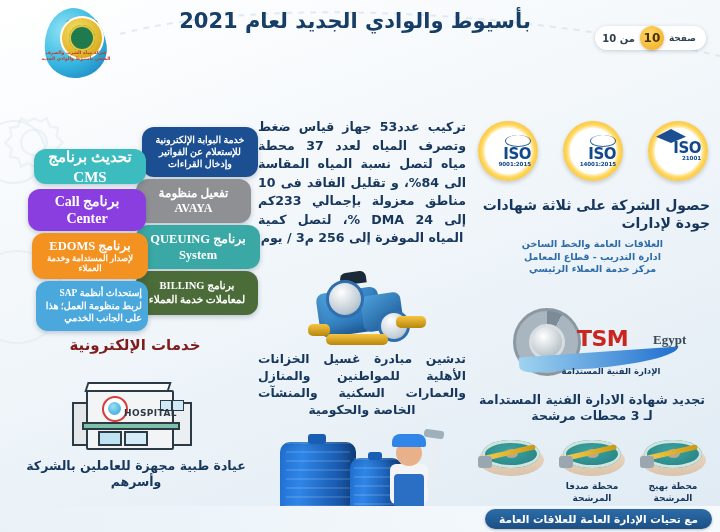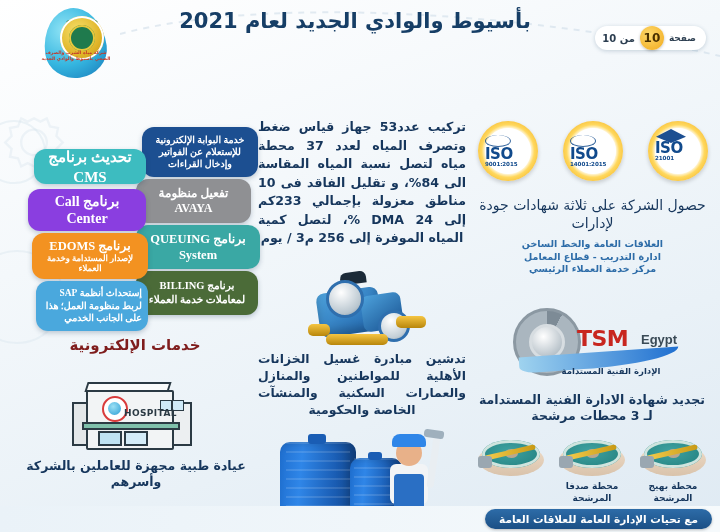--- a/index.html
+++ b/index.html
@@ -137,45 +137,45 @@
     border-radius:3px;transform:rotate(8deg);}
 
   
   #iso-row{position:absolute;right:12px;top:120px;width:230px;height:62px;
     display:flex;justify-content:space-between;align-items:center;}
   .iso{width:60px;height:60px;border-radius:50%;position:relative;
     background:radial-gradient(circle at 50% 50%,#ffffff 52%,#ffd85e 62%,#f0ab1c 88%,#d99512 100%);
     box-shadow:0 2px 4px rgba(0,0,0,.18);display:flex;flex-direction:column;
     align-items:center;justify-content:center;}
   .iso .inner{width:46px;height:46px;border-radius:50%;background:#fff;display:flex;
-    flex-direction:column;align-items:flex-end;justify-content:center;}
+    flex-direction:column;align-items:flex-start;justify-content:center;}
   .iso .word{font-size:15px;font-weight:bold;color:#114a8c;letter-spacing:-.5px;
     font-family:"DejaVu Sans",sans-serif;line-height:14px;}
   .iso .num{font-size:5.6px;font-weight:bold;color:#114a8c;
     font-family:"DejaVu Sans",sans-serif;letter-spacing:-.1px;}
   .iso .globe{width:24px;height:11px;border-radius:50%;border:1px solid #114a8c;
     border-top:none;opacity:.85;}
   .iso .cap{position:absolute;left:8px;top:8px;width:30px;height:14px;background:#1c4f91;
     clip-path:polygon(0 55%,50% 0,100% 55%,50% 100%);}
 
-  #iso-caption{position:absolute;right:10px;top:196px;width:235px;text-align:center;
-    font-size:14px;line-height:18px;font-weight:normal;color:#16365c;}
+  #iso-caption{position:absolute;right:10px;top:196px;width:235px;
+    font-size:14px;line-height:18px;font-weight:bold;color:#16365c;}
   #iso-sub{position:absolute;right:10px;top:238px;width:235px;text-align:center;
     font-size:9.5px;line-height:12.5px;font-weight:bold;color:#2d6ca8;}
 
   #tsm{position:absolute;right:20px;top:306px;width:215px;height:76px;}
   .tsm-gear{position:absolute;left:28px;top:2px;width:62px;height:62px;border-radius:50%;
     background:conic-gradient(#7d8b96 0 8%,#aab6bf 8% 16%);border:3px solid #8b98a2;}
   .tsm-gear:after{content:"";position:absolute;left:13px;top:13px;width:30px;height:30px;
     border-radius:50%;background:radial-gradient(circle at 38% 32%,#ffffff,#9fadb7);
     border:3px solid #d7dde1;}
   .tsm-txt{position:absolute;left:92px;top:20px;font-size:22px;font-weight:bold;color:#c8261f;
     font-family:"DejaVu Sans",sans-serif;letter-spacing:-.5px;}
-  .tsm-egypt{position:absolute;left:156px;top:26px;font-size:13px;font-weight:bold;color:#3a4a56;
-    font-family:Liberation Sans, sans-serif;}
+  .tsm-egypt{position:absolute;left:168px;top:26px;font-size:13px;font-weight:bold;color:#3a4a56;
+    font-family:Liberation Serif, serif;}
   .tsm-swoosh{position:absolute;left:34px;top:46px;width:160px;height:16px;
     background:linear-gradient(90deg,#9fd3ef,#1f6fd0);
     border-radius:0 0 60% 10%/0 0 100% 40%;transform:rotate(-4deg);}
   .tsm-ar{position:absolute;left:46px;top:60px;width:160px;text-align:center;font-size:8.5px;
     font-weight:bold;color:#16365c;}
 
   #tsm-caption{position:absolute;right:12px;top:392px;width:232px;text-align:center;
     font-size:12.5px;line-height:16px;font-weight:bold;color:#16365c;}
 
   #stations{position:absolute;right:10px;top:436px;width:236px;height:88px;display:flex;

